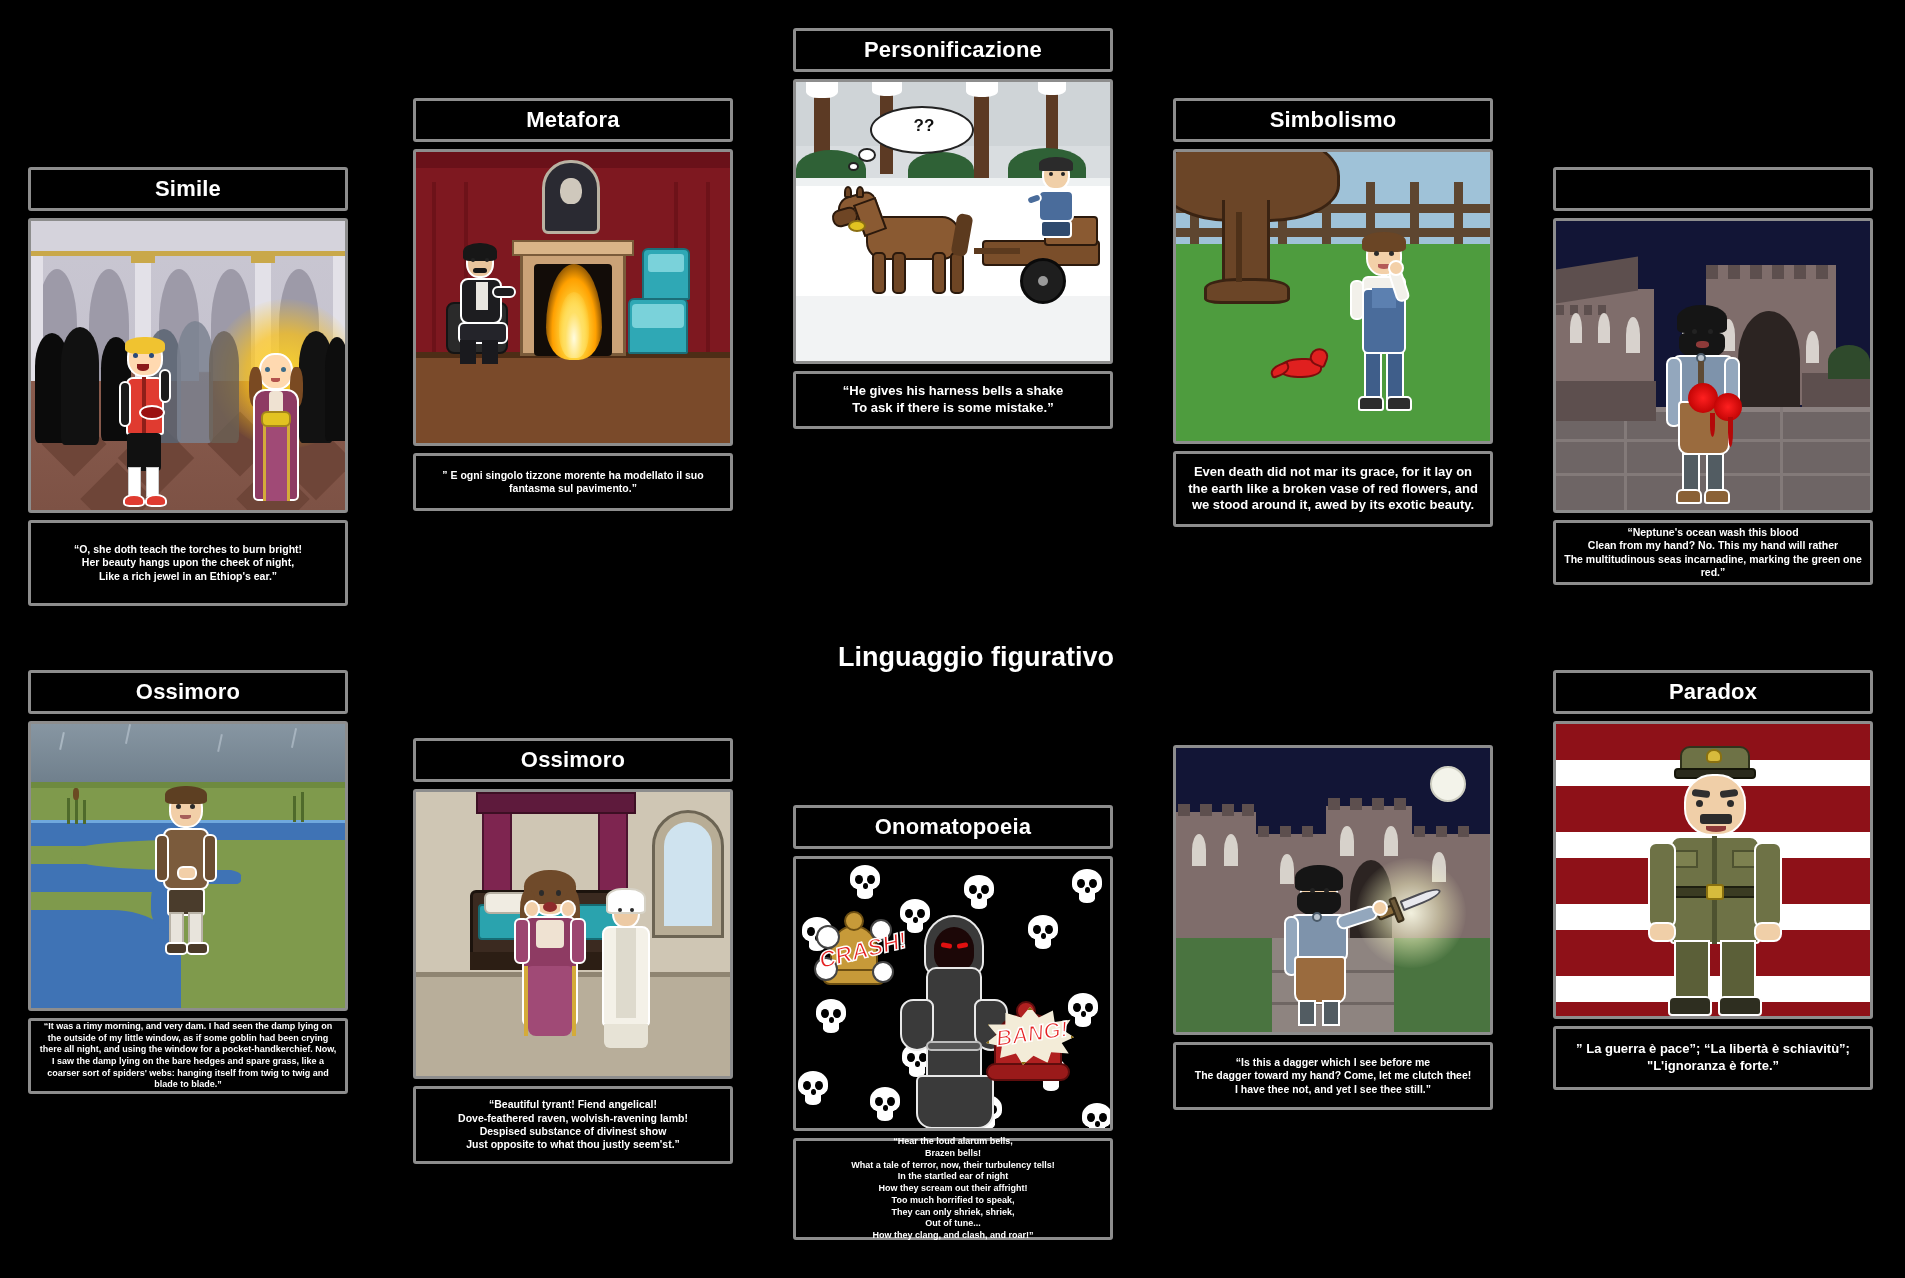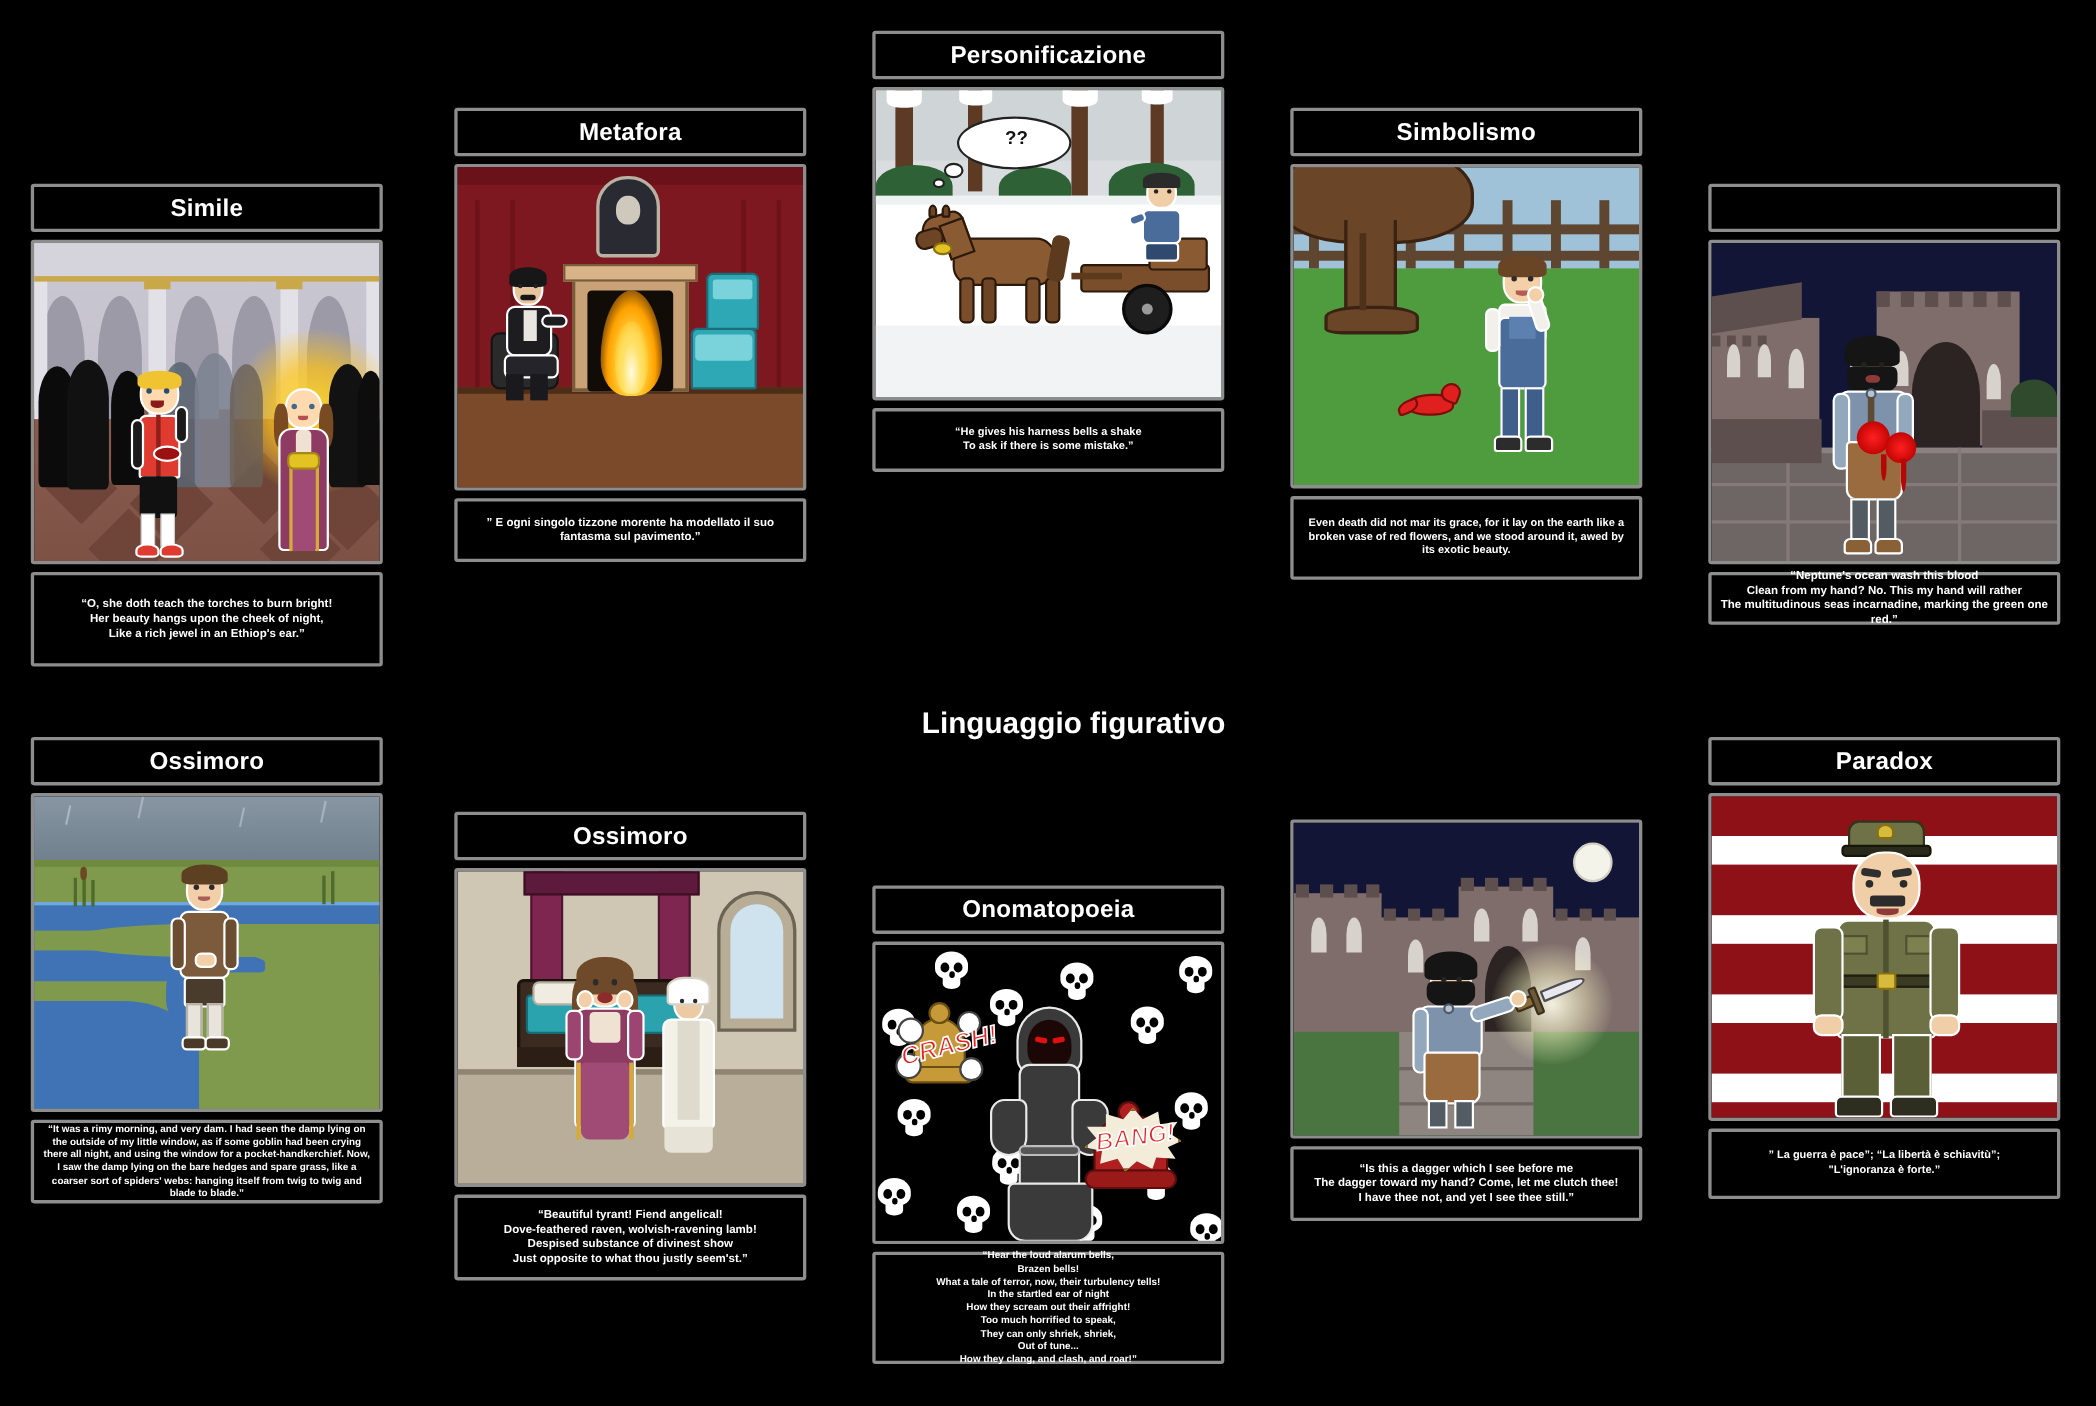--- a/index.html
+++ b/index.html
@@ -39,21 +39,21 @@
     border: 3px solid #8d8d8d;
     border-radius: 3px;
     color: #fff;
     font-weight: bold;
     display: flex; align-items: center; justify-content: center;
     text-align: center;
     padding: 6px 8px;
     line-height: 1.28;
     white-space: pre-line;
   }
-  .cap-md { font-size: 10px; }
+  .cap-md { font-size: 13px; }
   .cap-sm { font-size: 10.5px; }
   .cap-xs { font-size: 9px; line-height: 1.3; }
 
   .center-title {
     position: absolute;
     color: #fff;
     font-size: 27px;
     font-weight: bold;
     white-space: nowrap;
   }
@@ -438,21 +438,21 @@
           <div class="ab blood" style="left:48px;top:84px;width:28px;height:28px;"></div>
           <div class="ab" style="left:44px;top:104px;width:5px;height:24px;background:#b40808;border-radius:0 0 60% 60%;"></div>
           <div class="ab" style="left:62px;top:108px;width:5px;height:30px;background:#b40808;border-radius:0 0 60% 60%;"></div>
           <div class="ab" style="left:16px;top:144px;width:18px;height:40px;background:#525c62;border:2px solid #fff;"></div>
           <div class="ab" style="left:40px;top:144px;width:18px;height:40px;background:#525c62;border:2px solid #fff;"></div>
           <div class="ab" style="left:10px;top:180px;width:26px;height:15px;background:#8a6136;border:2px solid #fff;border-radius:6px 6px 3px 3px;"></div>
           <div class="ab" style="left:38px;top:180px;width:26px;height:15px;background:#8a6136;border:2px solid #fff;border-radius:6px 6px 3px 3px;"></div>
         </div>
       </div>
     </div>
-    <div class="cap-box cap-sm" style="height:48px;">“Neptune's ocean wash this blood
+    <div class="cap-box cap-sm" style="height:65px;">“Neptune's ocean wash this blood
 Clean from my hand? No. This my hand will rather
 The multitudinous seas incarnadine, marking the green one red.”</div>
   </div>
 
   <div class="cell" style="left:28px; top:670px; width:320px;">
     <div class="title-box">Ossimoro</div>
     <div class="art-box" style="height:290px;">
       <div class="scene im-sky">
         <div class="ab" style="left:0;top:0;width:314px;height:60px;background:linear-gradient(#8796a2,#6f7f8c);"></div>
         <div class="ab im-field" style="left:0;top:58px;width:314px;height:232px;"></div>

